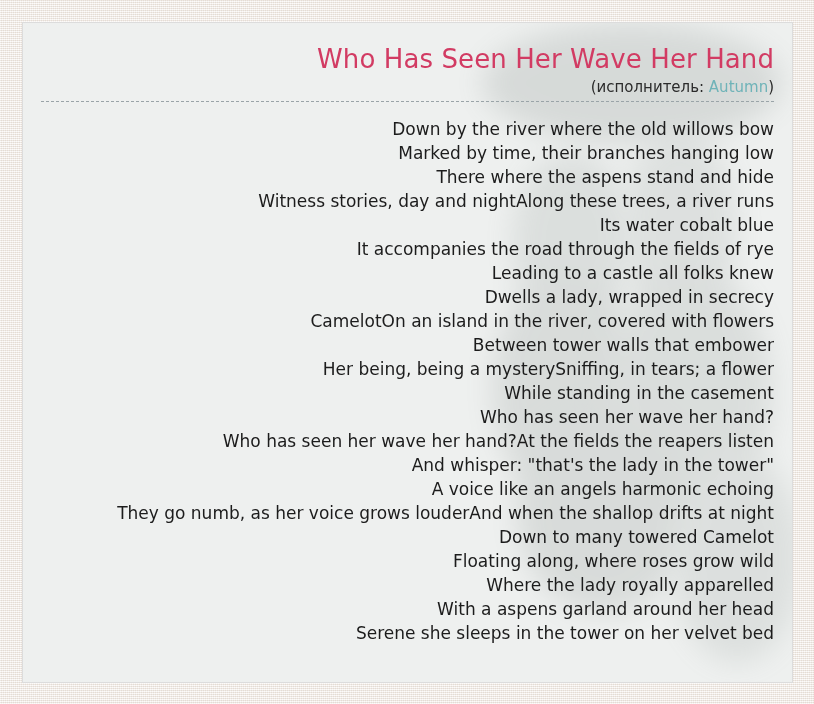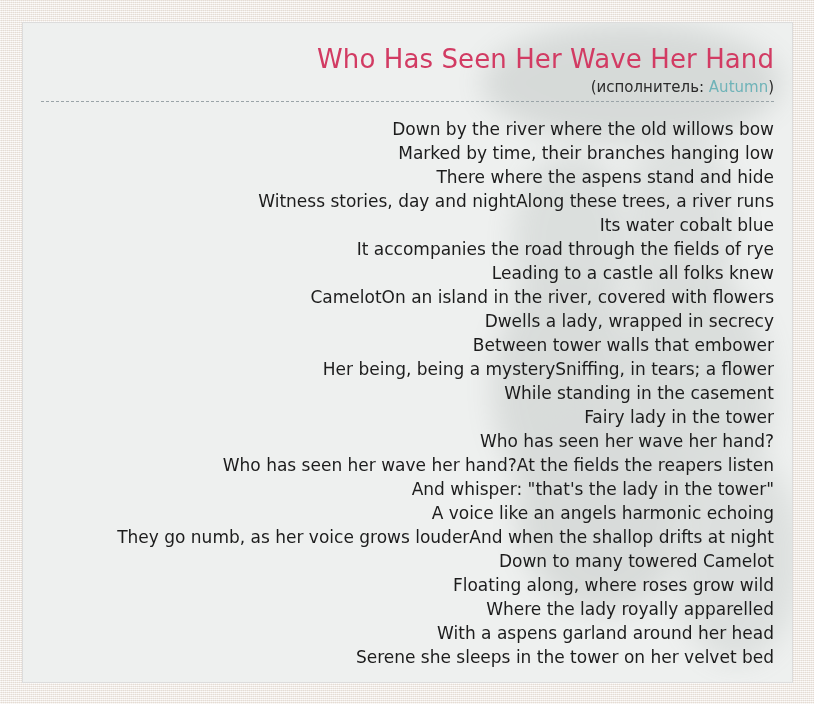--- a/index.html
+++ b/index.html
@@ -121,26 +121,25 @@
     <div id="artist-line"><span>(исполнитель: </span><a id="artist-link" href="#">Autumn</a><span>)</span></div>
 
     <div id="lyrics">
       <div class="lyric-line">Down by the river where the old willows bow</div>
       <div class="lyric-line">Marked by time, their branches hanging low</div>
       <div class="lyric-line">There where the aspens stand and hide</div>
       <div class="lyric-line">Witness stories, day and nightAlong these trees, a river runs</div>
       <div class="lyric-line">Its water cobalt blue</div>
       <div class="lyric-line">It accompanies the road through the fields of rye</div>
       <div class="lyric-line">Leading to a castle all folks knew</div>
+      <div class="lyric-line">Dwells a lady, wrapped in secrecy</div>
       <div class="lyric-line">CamelotOn an island in the river, covered with flowers</div>
-      <div class="lyric-line">Dwells a lady, wrapped in secrecy</div>
       <div class="lyric-line">Between tower walls that embower</div>
       <div class="lyric-line">Her being, being a mysterySniffing, in tears; a flower</div>
       <div class="lyric-line">While standing in the casement</div>
-      <div class="lyric-line">Fairy lady in the tower</div>
       <div class="lyric-line">Who has seen her wave her hand?</div>
       <div class="lyric-line">Who has seen her wave her hand?At the fields the reapers listen</div>
       <div class="lyric-line">And whisper: "that's the lady in the tower"</div>
       <div class="lyric-line">A voice like an angels harmonic echoing</div>
       <div class="lyric-line">They go numb, as her voice grows louderAnd when the shallop drifts at night</div>
       <div class="lyric-line">Down to many towered Camelot</div>
       <div class="lyric-line">Floating along, where roses grow wild</div>
       <div class="lyric-line">Where the lady royally apparelled</div>
       <div class="lyric-line">With a aspens garland around her head</div>
       <div class="lyric-line">Serene she sleeps in the tower on her velvet bed</div>

